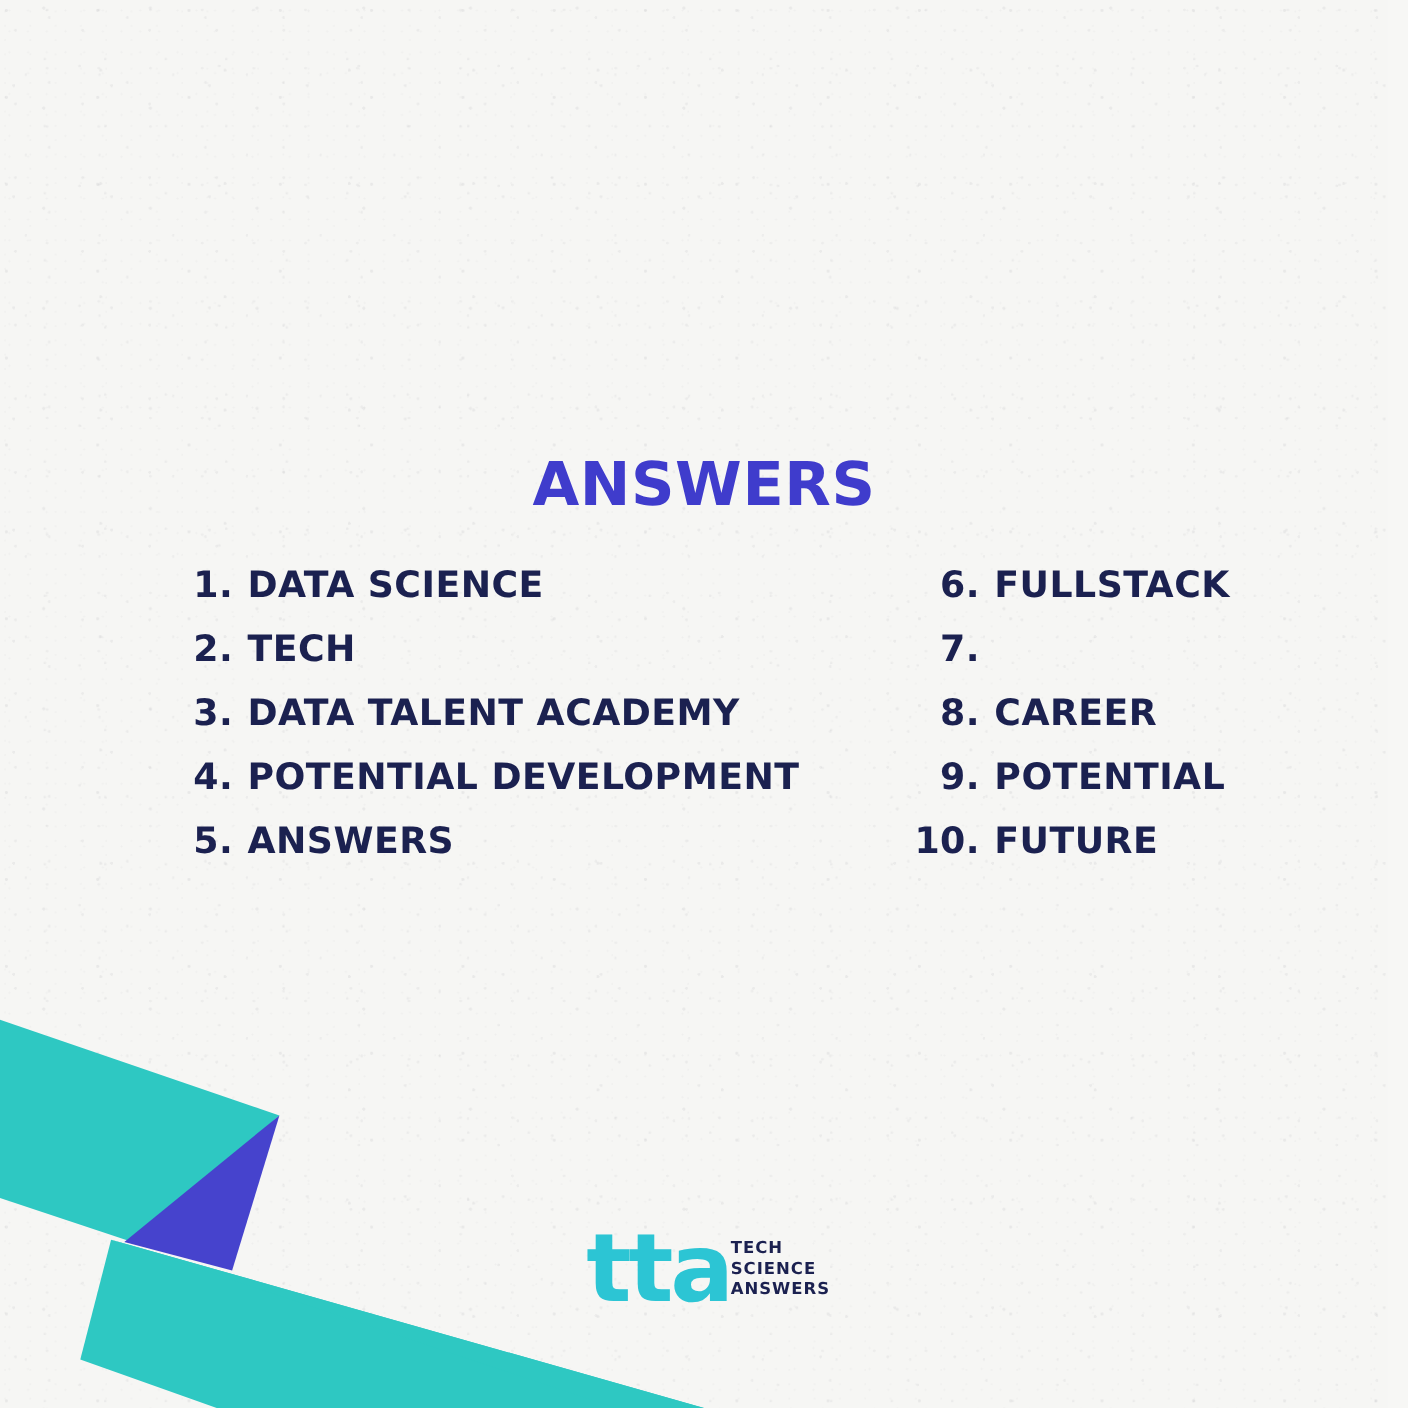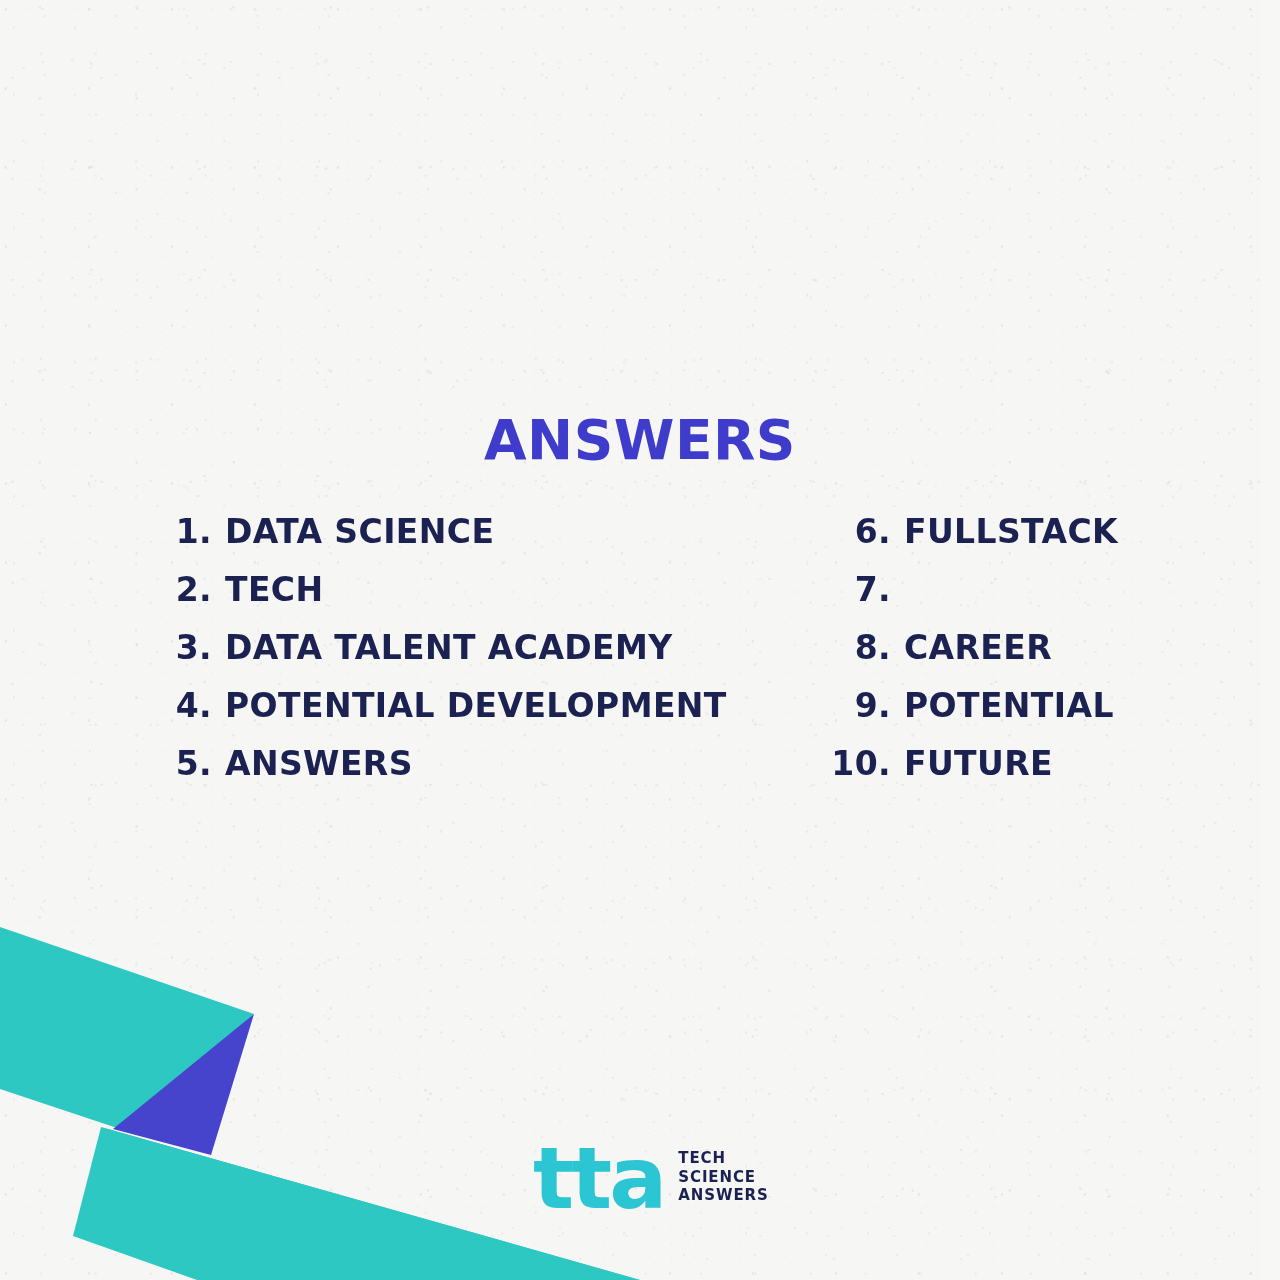--- a/index.html
+++ b/index.html
@@ -107,24 +107,23 @@
     margin-right: 13px;
     flex: none;
   }
   #col-left  { margin-left: 0px; }
   #col-right { margin-right: 12px; }
 
   
   #logo {
     position: absolute;
     left: 533px;
-    top: 1148px;
+    top: 1124px;
     display: flex;
     align-items: center;
-    gap: 14px;
   }
   #logo-mark {
     font-family: "DejaVu Sans", "Liberation Sans", sans-serif;
     font-size: 86px;
     font-weight: 700;
     line-height: .72;
     color: #2cc5d4;
     letter-spacing: -3px;
   }
   #logo-words {

